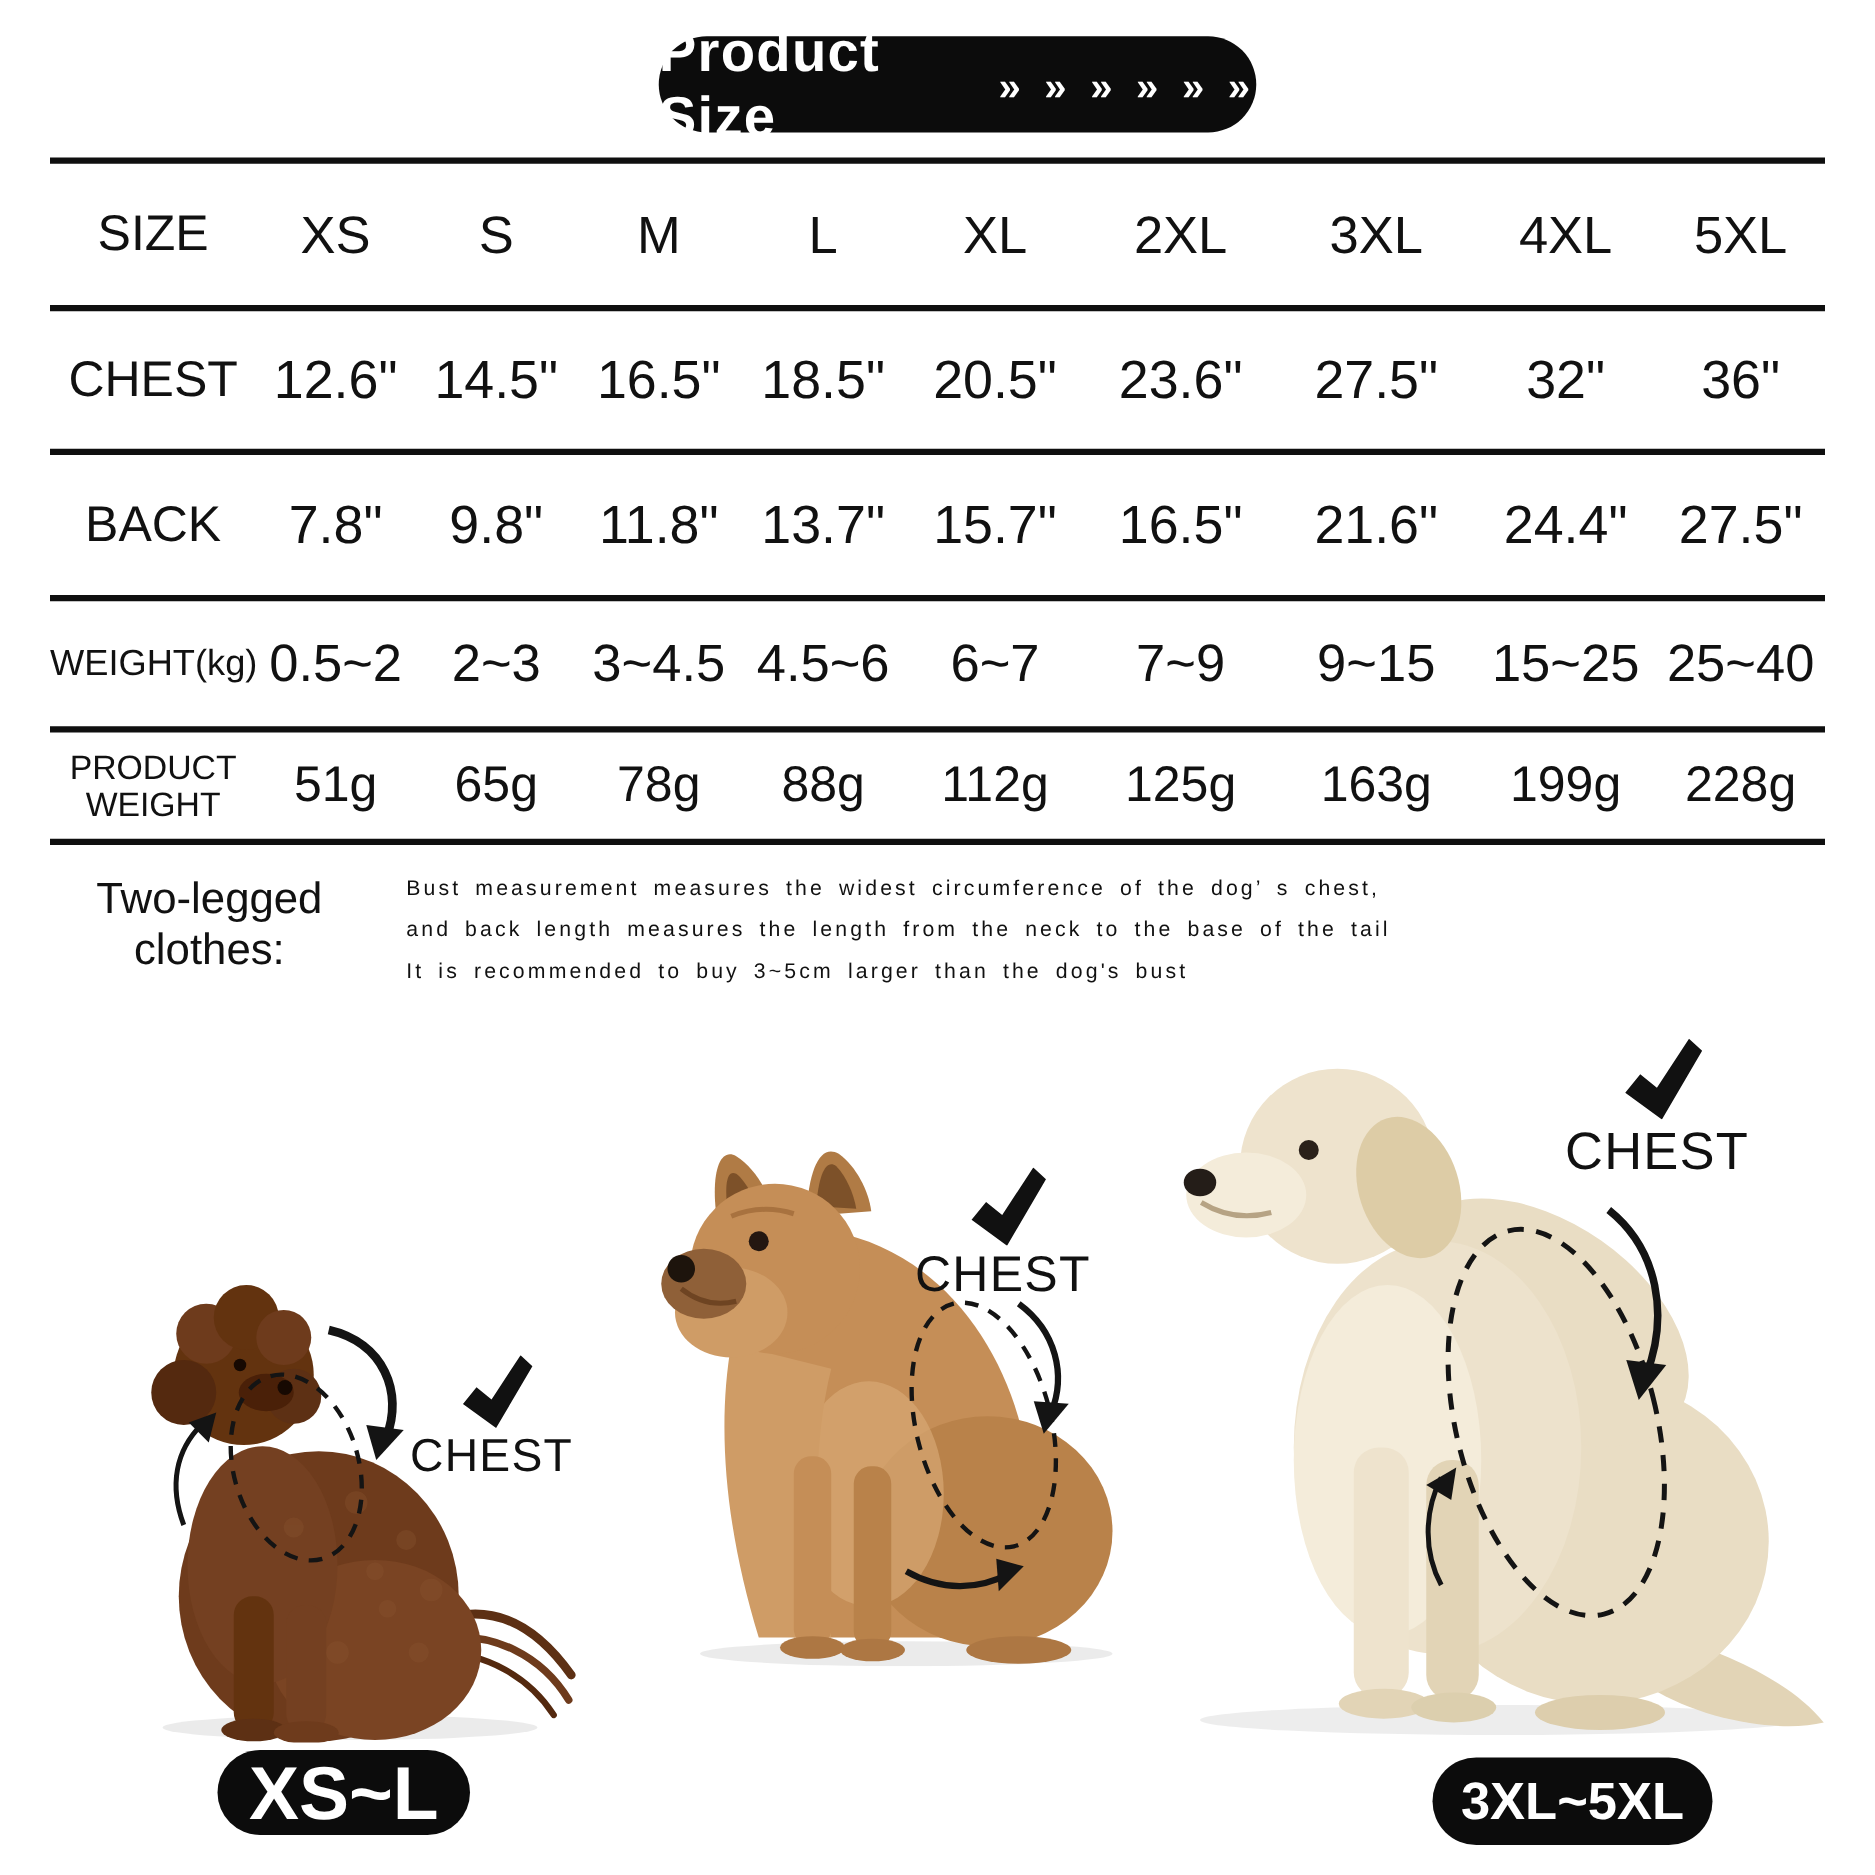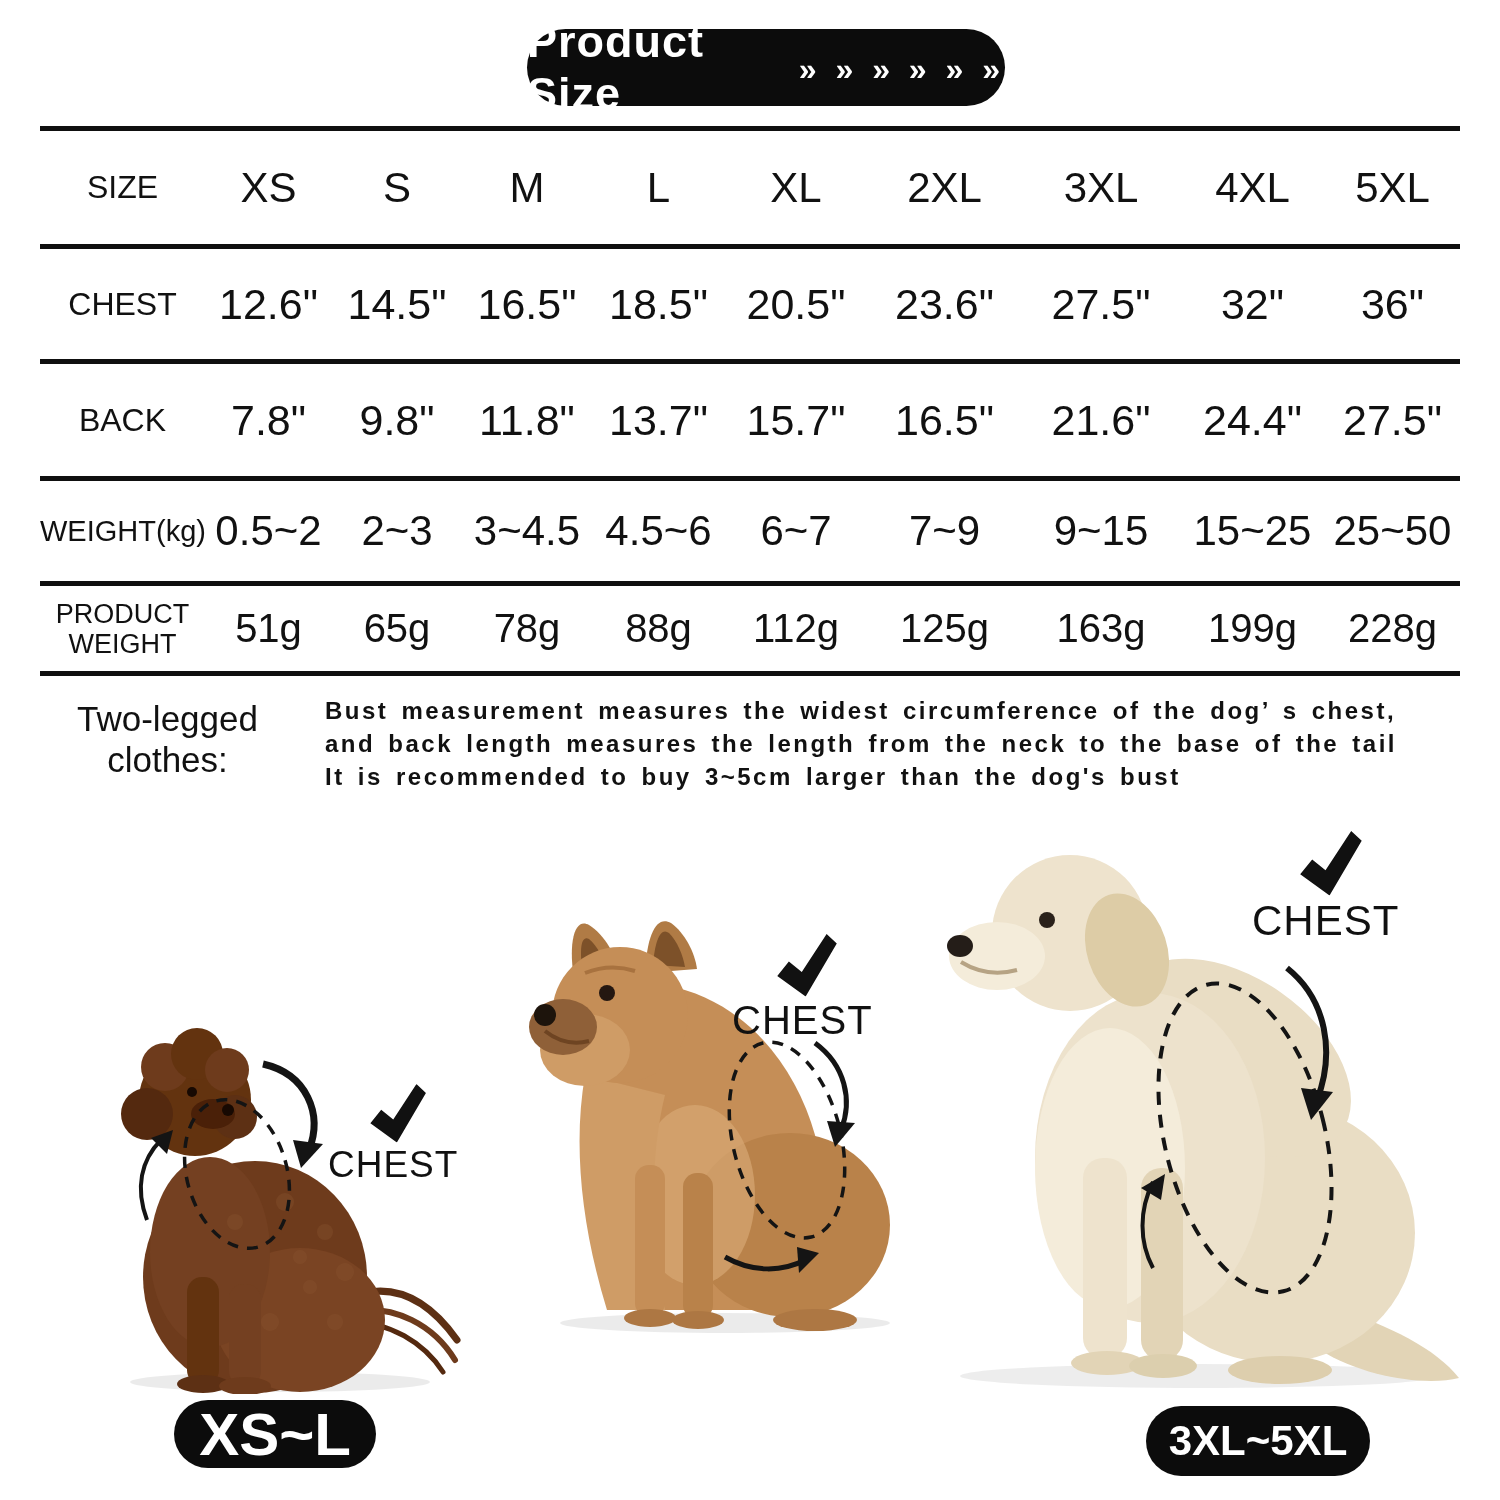--- a/index.html
+++ b/index.html
@@ -17,28 +17,28 @@
   
   .size-table{position:absolute;left:40px;top:126px;width:1420px;border-bottom:5px solid #0f0f0f;}
   .trow{display:grid;grid-template-columns:165px 127px 130px 130px 133px 142px 155px 158px 145px 135px;
     border-top:5px solid #0f0f0f;align-items:center;}
   .trow>div{text-align:center;}
   .r-size{height:113px;font-size:42px;}
   .r-chest{height:110px;font-size:43px;}
   .r-back{height:112px;font-size:43px;}
   .r-weight{height:100px;font-size:42px;}
   .r-pweight{height:85px;font-size:40px;}
-  .rlabel{font-size:32px;}
+  .rlabel{font-size:40px;}
   .r-weight .rlabel{font-size:29px;}
   .r-pweight .rlabel{font-size:27px;line-height:30px;}
 
   
   .note-row{position:absolute;left:40px;top:694px;width:1420px;display:flex;align-items:flex-start;}
   .note-label{width:255px;font-size:35px;line-height:41px;text-align:center;padding-top:4px;}
-  .note-body{margin-left:30px;font-size:24px;font-weight:bold;letter-spacing:2.5px;
+  .note-body{margin-left:30px;font-size:17px;font-weight:normal;letter-spacing:2.5px;
     word-spacing:4px;line-height:33px;}
   .note-body .nline{white-space:nowrap;}
   .ps-note{position:absolute;left:52px;top:806px;width:680px;font-size:27px;line-height:37px;}
 
   
   .dog-svg{position:absolute;}
   #dog-poodle{left:95px;top:1022px;width:368px;height:372px;}
   #dog-frenchie{left:515px;top:915px;width:398px;height:418px;}
   #dog-golden{left:935px;top:838px;width:528px;height:552px;}
 
@@ -110,21 +110,21 @@
     <div class="trow r-weight">
       <div class="rlabel">WEIGHT(kg)</div>
       <div>0.5~2</div>
       <div>2~3</div>
       <div>3~4.5</div>
       <div>4.5~6</div>
       <div>6~7</div>
       <div>7~9</div>
       <div>9~15</div>
       <div>15~25</div>
-      <div>25~50</div>
+      <div>25~40</div>
     </div>
     <div class="trow r-pweight">
       <div class="rlabel">PRODUCT WEIGHT</div>
       <div>51g</div>
       <div>65g</div>
       <div>78g</div>
       <div>88g</div>
       <div>112g</div>
       <div>125g</div>
       <div>163g</div>

